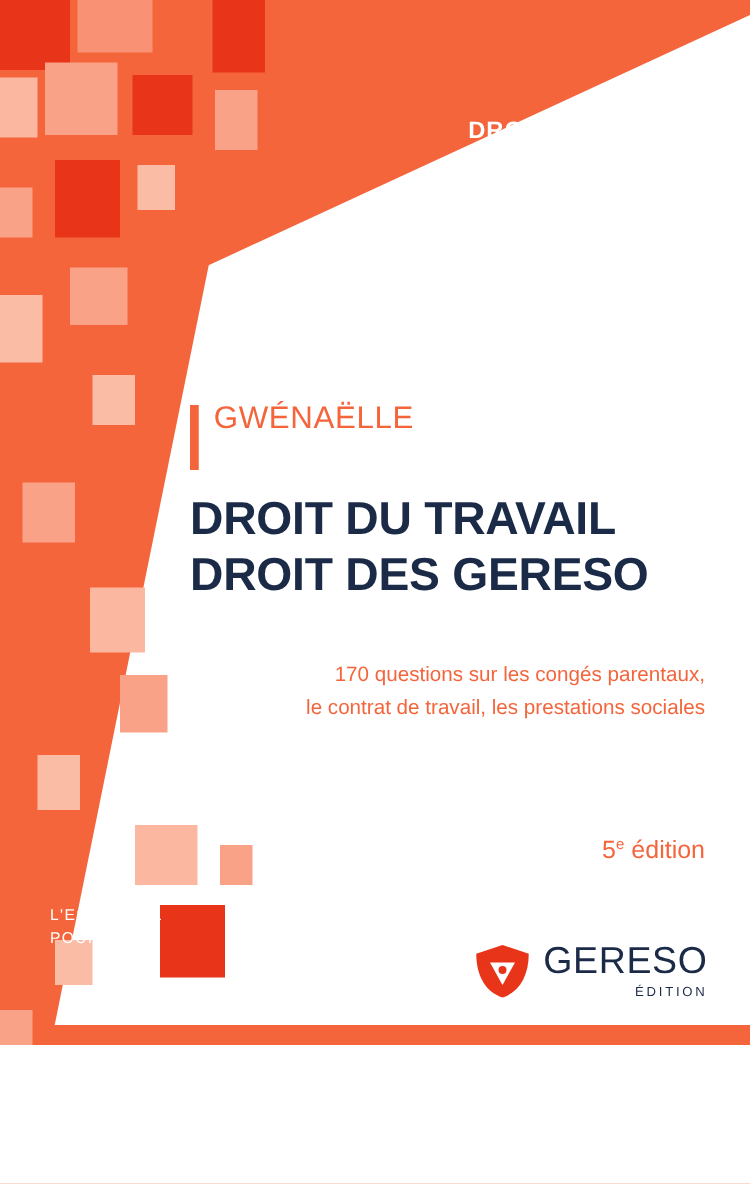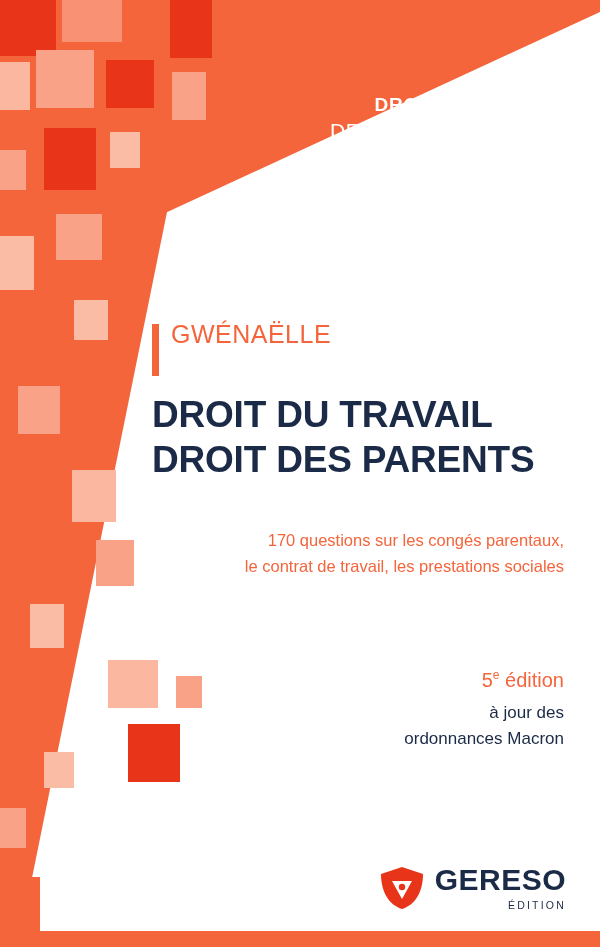--- a/index.html
+++ b/index.html
@@ -6,21 +6,21 @@
     margin: 0;
     padding: 0;
     background: #ffffff;
   }
   body {
     font-family: "Liberation Sans", sans-serif;
   }
   #cover {
     position: relative;
     width: 600px;
-    height: 947px;
+    height: 836px;
     overflow: hidden;
     background: #ffffff;
   }
 
   
   .bg-layer {
     position: absolute;
     inset: 0;
     overflow: hidden;
   }
@@ -73,21 +73,21 @@
     text-align: right;
     color: #ffffff;
     line-height: 1.32;
   }
   .category .cat-1 {
     font-size: 19px;
     font-weight: bold;
     letter-spacing: 0.8px;
   }
   .category .cat-2 {
-    font-size: 21px;
+    font-size: 18px;
     font-weight: normal;
     letter-spacing: 0.6px;
   }
 
   
   .author-block {
     position: absolute;
     left: 152px;
     top: 320px;
     display: flex;
@@ -180,21 +180,21 @@
     width: 46px;
     height: 46px;
     margin-right: 10px;
   }
   .pub-text {
     text-align: left;
   }
   .pub-name {
     color: #1b2a47;
     font-size: 30px;
-    font-weight: bold;
+    font-weight: normal;
     letter-spacing: 0.5px;
     line-height: 1;
   }
   .pub-sub {
     color: #1b2a47;
     font-size: 10.5px;
     letter-spacing: 2.2px;
     text-align: right;
     margin-top: 4px;
   }
@@ -241,34 +241,30 @@
 
   <div class="author-block">
     <div class="author-rule"></div>
     <div class="author-names">
       <div>GWÉNAËLLE</div>
     </div>
   </div>
 
   <div class="title">
     <div>DROIT DU TRAVAIL</div>
-    <div>DROIT DES PARENTS</div>
+    <div>DROIT DES GERESO</div>
   </div>
 
   <div class="subtitle">
     <div>170 questions sur les congés parentaux,</div>
     <div>le contrat de travail, les prestations sociales</div>
   </div>
 
   <div class="edition">
     <span>5</span><sup>e</sup><span> édition</span>
-  </div>
-  <div class="edition-note">
-    <div>à jour des</div>
-    <div>ordonnances Macron</div>
   </div>
 
   <div class="collection">
     <div>L'ESSENTIEL</div>
     <div>POUR AGIR</div>
   </div>
 
   <div class="publisher">
     <span class="pub-mark">
       <svg width="46" height="46" viewBox="0 0 46 46" aria-hidden="true">

